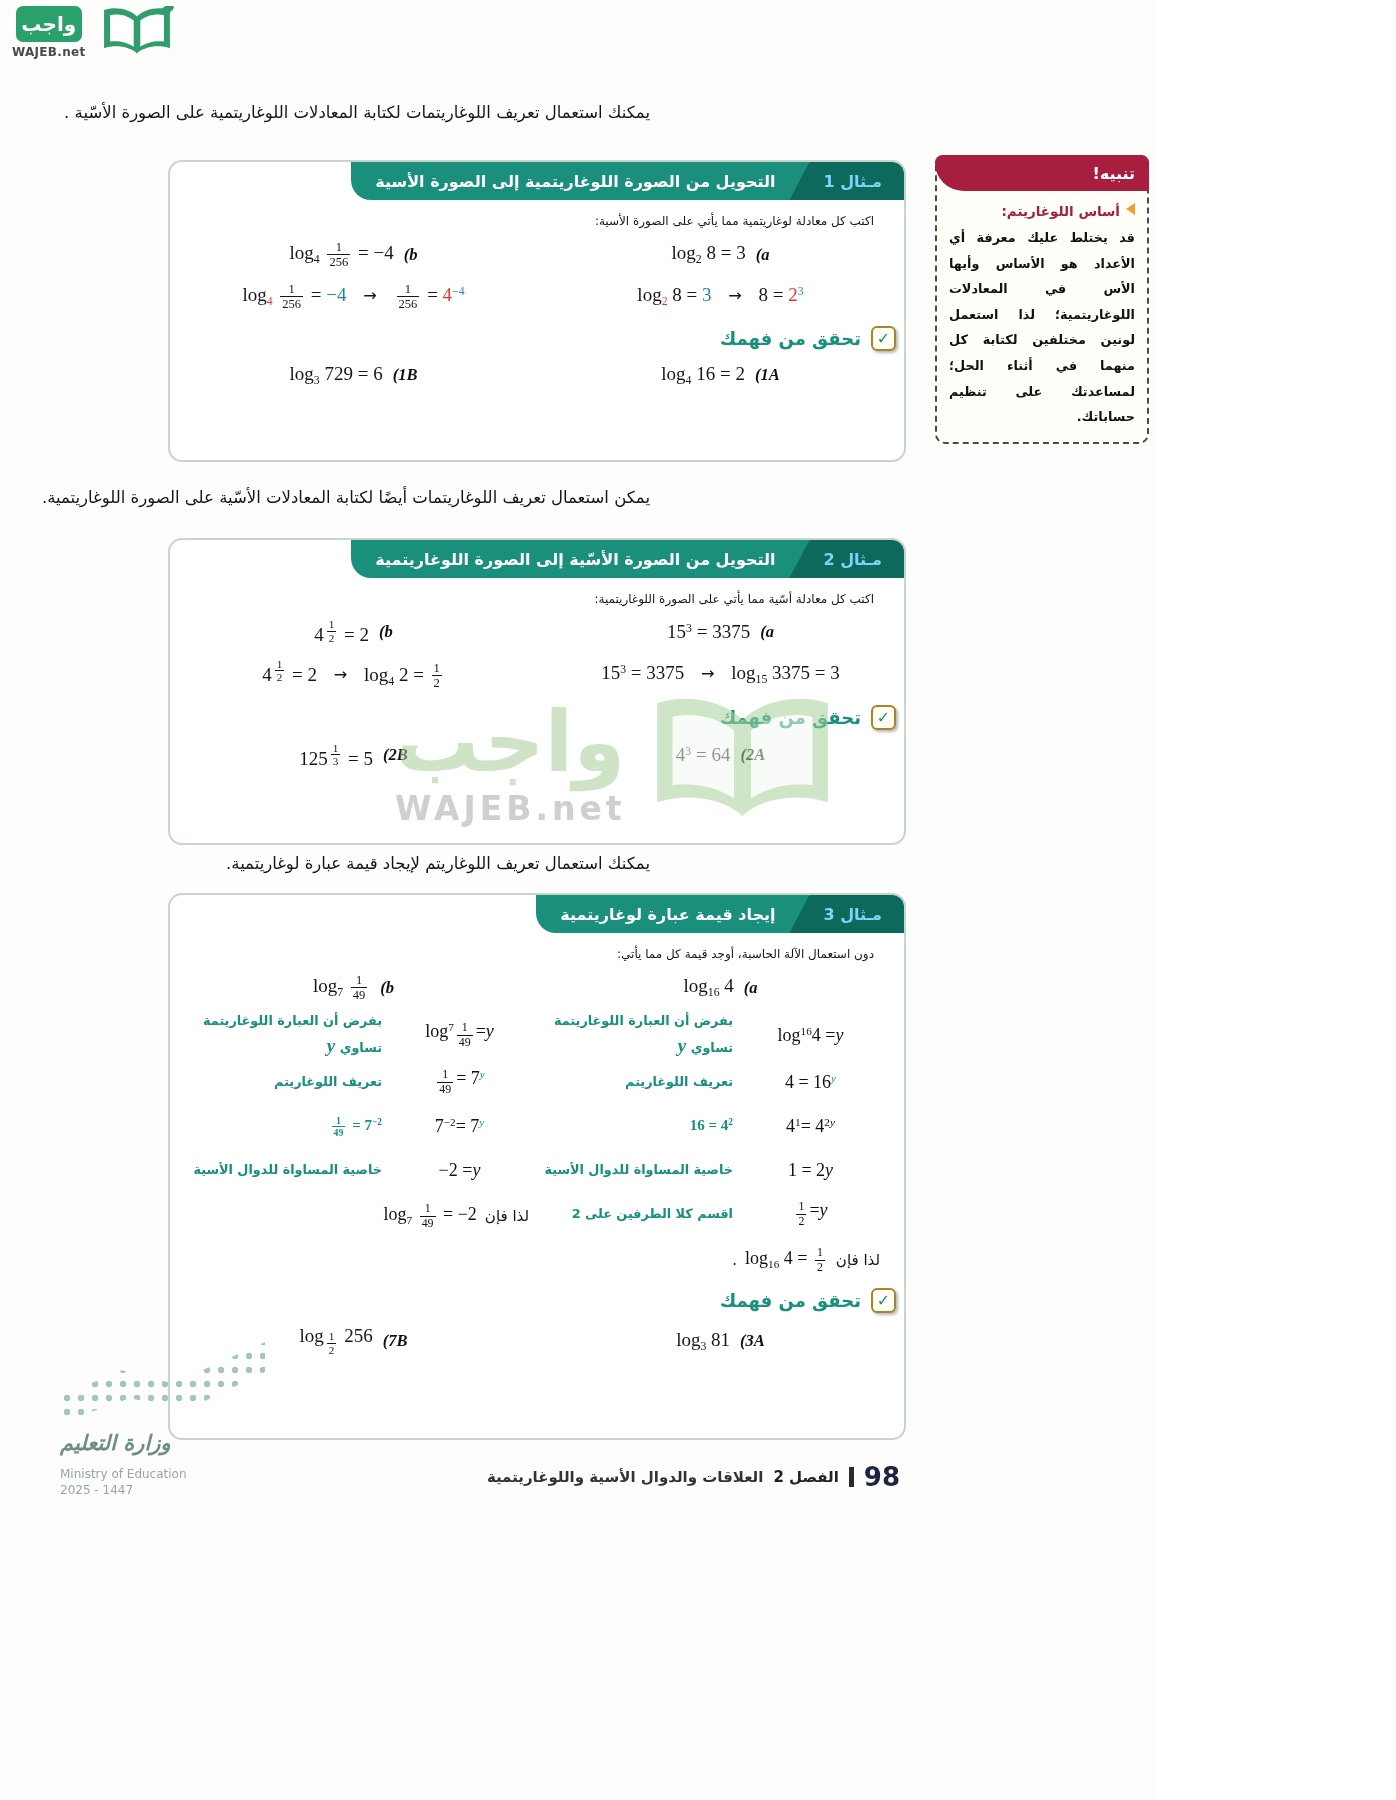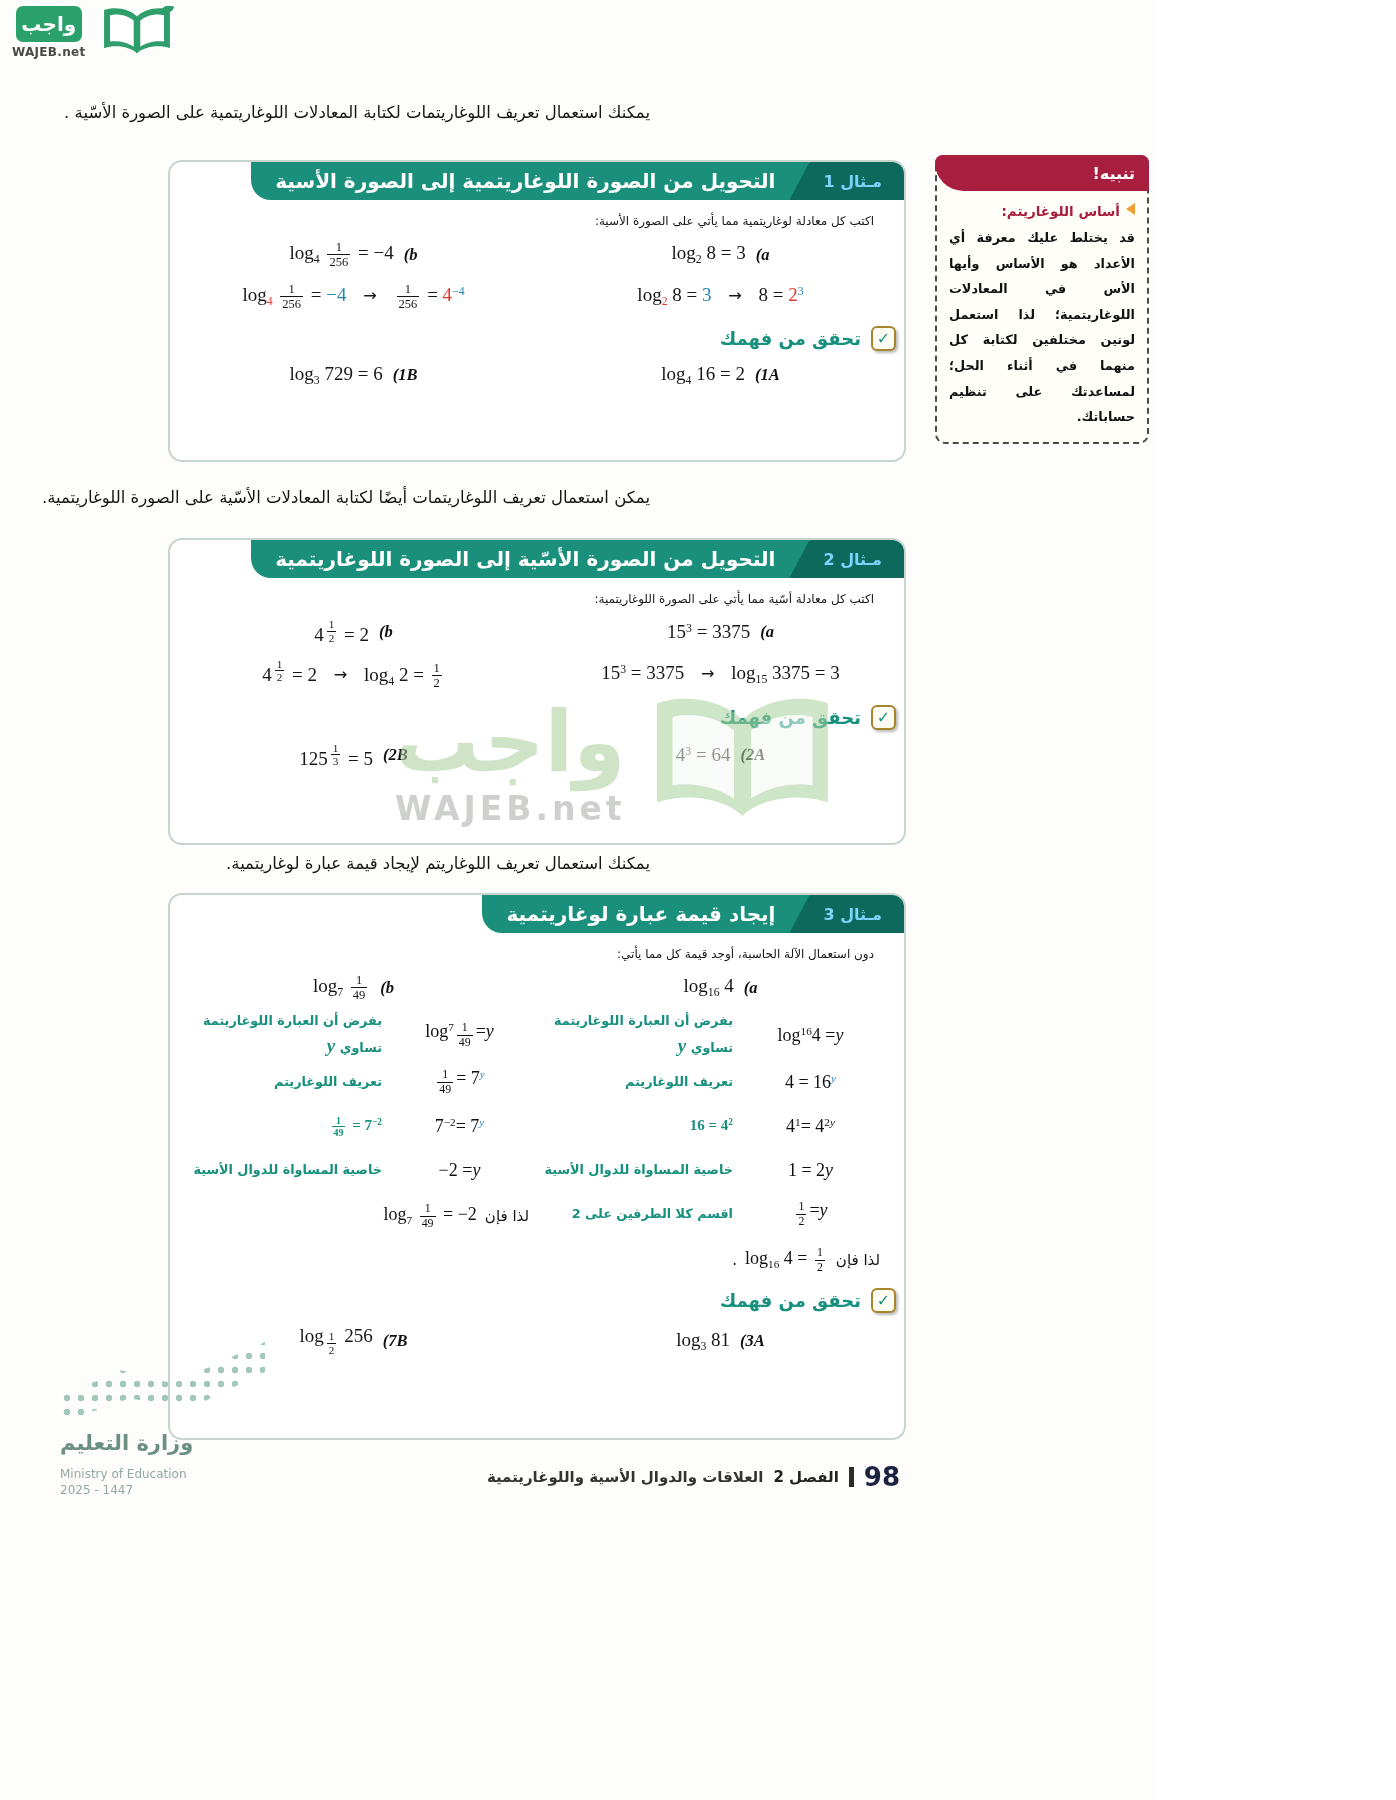--- a/index.html
+++ b/index.html
@@ -34,21 +34,21 @@
   .alert-body{font-size:12.8px;font-weight:bold;line-height:2.0;color:#111;text-align:justify;}
 
   
   .example{position:absolute;left:168px;width:738px;background:#fff;border:2px solid #c8d4ce;
            border-radius:14px;overflow:hidden;}
   .ex1{top:160px;height:302px;} .ex2{top:538px;height:307px;} .ex3{top:893px;height:547px;}
   .ex-header{display:flex;height:38px;}
   .ex-tab{position:relative;z-index:2;background:#0c695b;color:#7dd3fc;font-weight:bold;font-size:16px;
           display:flex;align-items:center;padding:0 22px 0 34px;
           clip-path:polygon(20px 0,100% 0,100% 100%,0 100%);}
-  .ex-banner{position:relative;z-index:1;background:#1a8f7c;color:#fff;font-weight:bold;font-size:20px;
+  .ex-banner{position:relative;z-index:1;background:#1a8f7c;color:#fff;font-weight:bold;font-size:16px;
              display:flex;align-items:center;padding:0 34px 0 24px;margin-right:-20px;
              border-radius:0 0 0 20px;}
   .prompt{margin:14px 30px 0 0;font-size:12px;color:#151515;}
   .row{display:flex;margin-top:12px;}
   .cell{width:50%;display:flex;justify-content:center;align-items:center;gap:10px;}
   .lbl{font-family:"Liberation Serif","DejaVu Serif",serif;font-style:italic;font-weight:bold;
        font-size:16.5px;direction:ltr;unicode-bidi:isolate;color:#111;}
   .math{font-family:"Liberation Serif","DejaVu Serif",serif;font-size:19px;direction:ltr;
         unicode-bidi:isolate;white-space:nowrap;color:inherit;}
   .math sub{font-size:.62em;vertical-align:-.35em;}
@@ -85,21 +85,21 @@
   .wm-text{display:flex;flex-direction:column;align-items:center;}
   .wm-ar{font-size:84px;font-weight:bold;color:#a9cf9b;line-height:1.05;}
   .wm-en{font-size:33px;font-weight:bold;color:#a6aaa6;letter-spacing:4px;margin-top:2px;}
   .wm-book{width:205px;height:140px;}
 
   
   .ministry{position:absolute;left:60px;top:1335px;width:230px;direction:ltr;text-align:left;}
   .ministry-dots{width:205px;height:88px;
     background-image:radial-gradient(circle,#a3c8bb 3px,transparent 3.6px);background-size:14px 14px;
     clip-path:polygon(0 70%,30% 40%,55% 55%,100% 8%,100% 42%,62% 85%,34% 72%,0 100%);}
-  .ministry-ar{font-size:21px;color:#6c8f84;font-weight:bold;margin-top:8px;}
+  .ministry-ar{font-size:21px;color:#6c8f84;font-weight:bold;margin-top:8px;font-style:italic;}
   .ministry-en{font-size:12px;color:#93a8a0;margin-top:12px;}
   .ministry-years{font-size:12px;color:#93a8a0;margin-top:2px;}
 
   
   .footer{position:absolute;top:1462px;right:256px;display:flex;align-items:center;gap:10px;}
   .pg-num{font-size:26px;font-weight:bold;color:#1c2340;direction:ltr;unicode-bidi:isolate;}
   .pg-sep{width:5px;height:20px;background:#2b2b2b;}
   .ch-label{font-weight:bold;font-size:15px;color:#222;}
   .ch-title{font-weight:bold;font-size:15px;color:#333;}
 </style>

